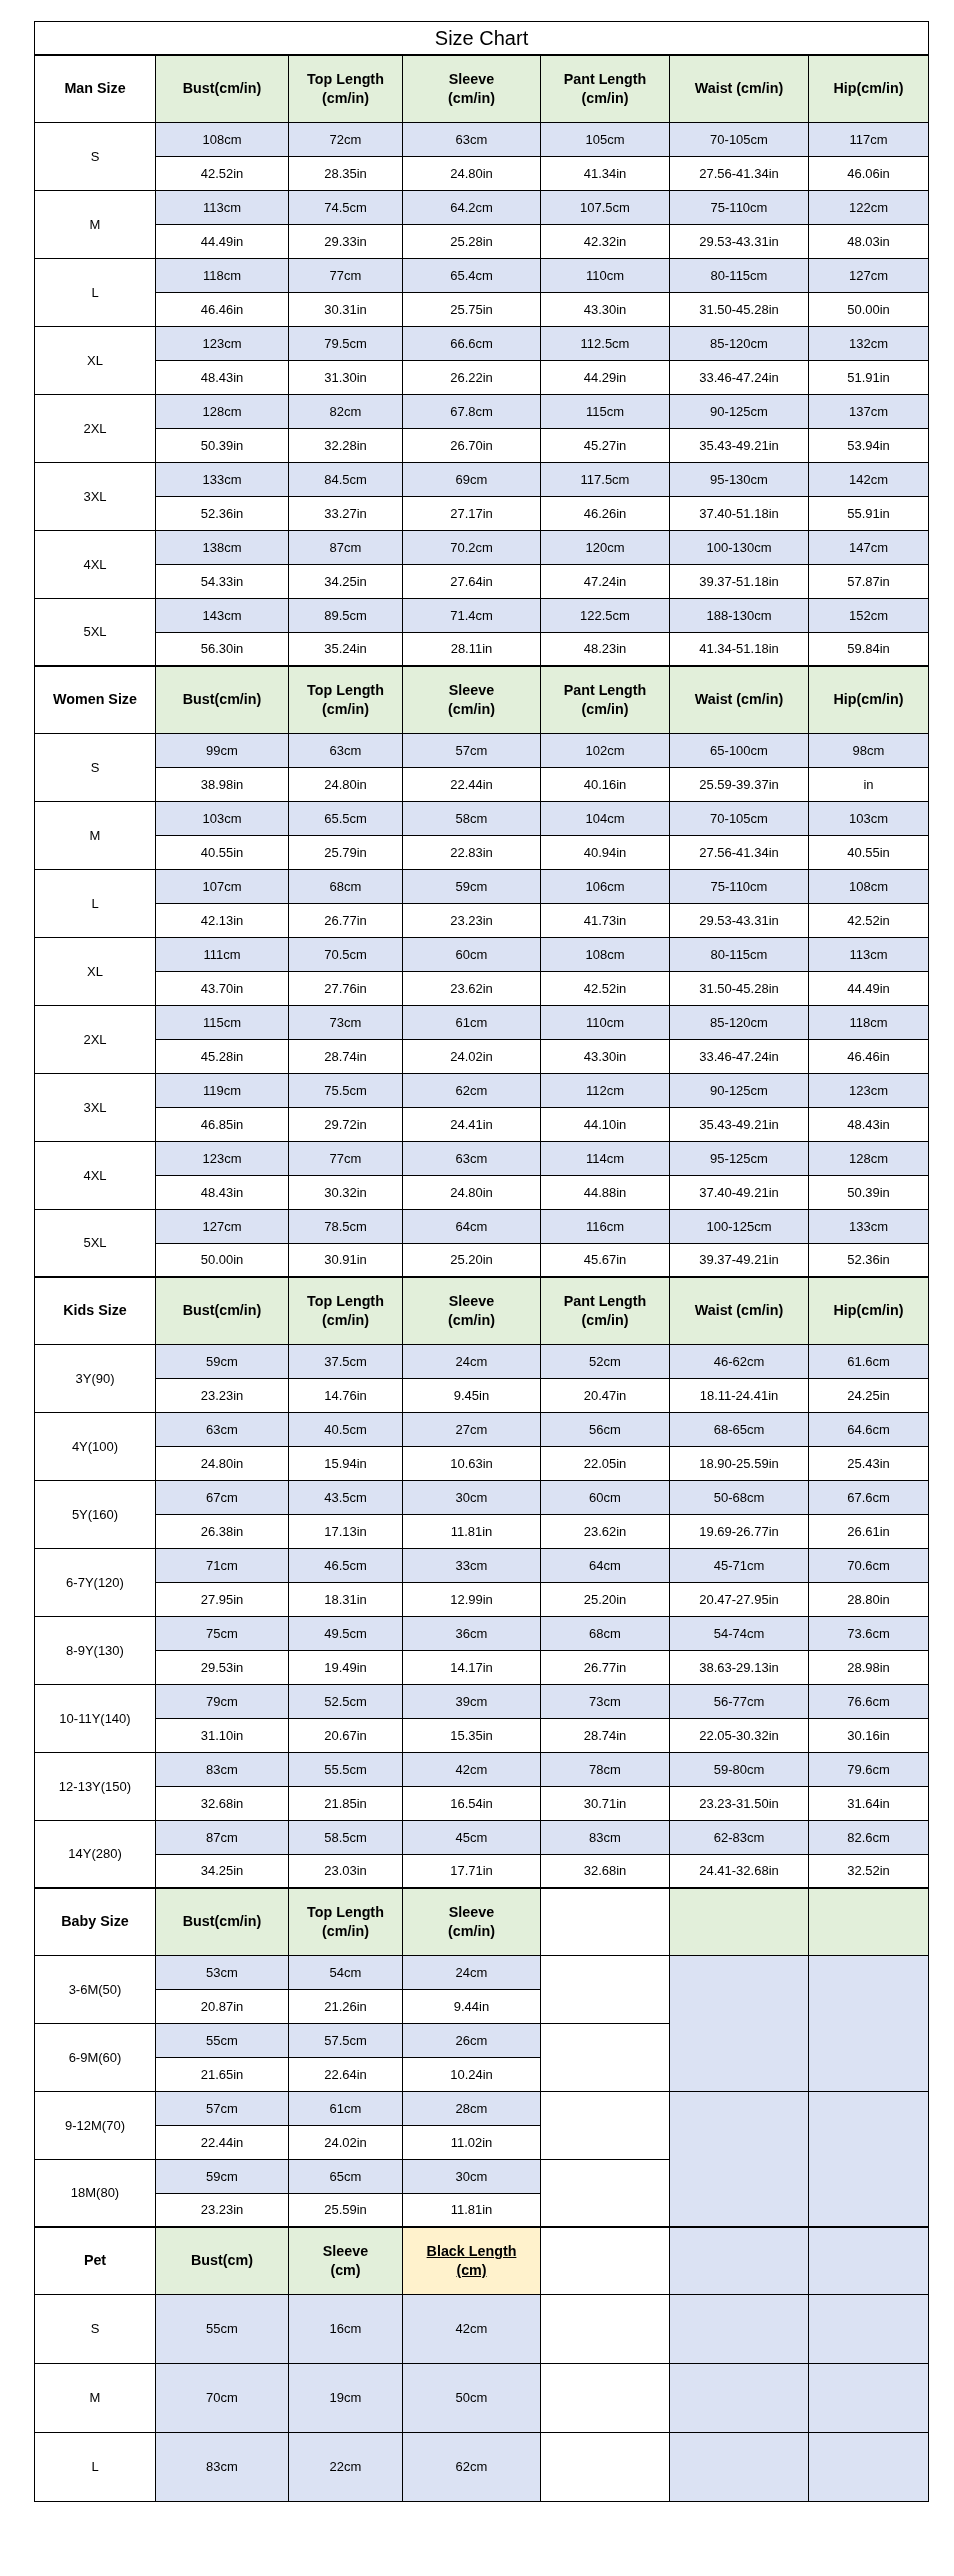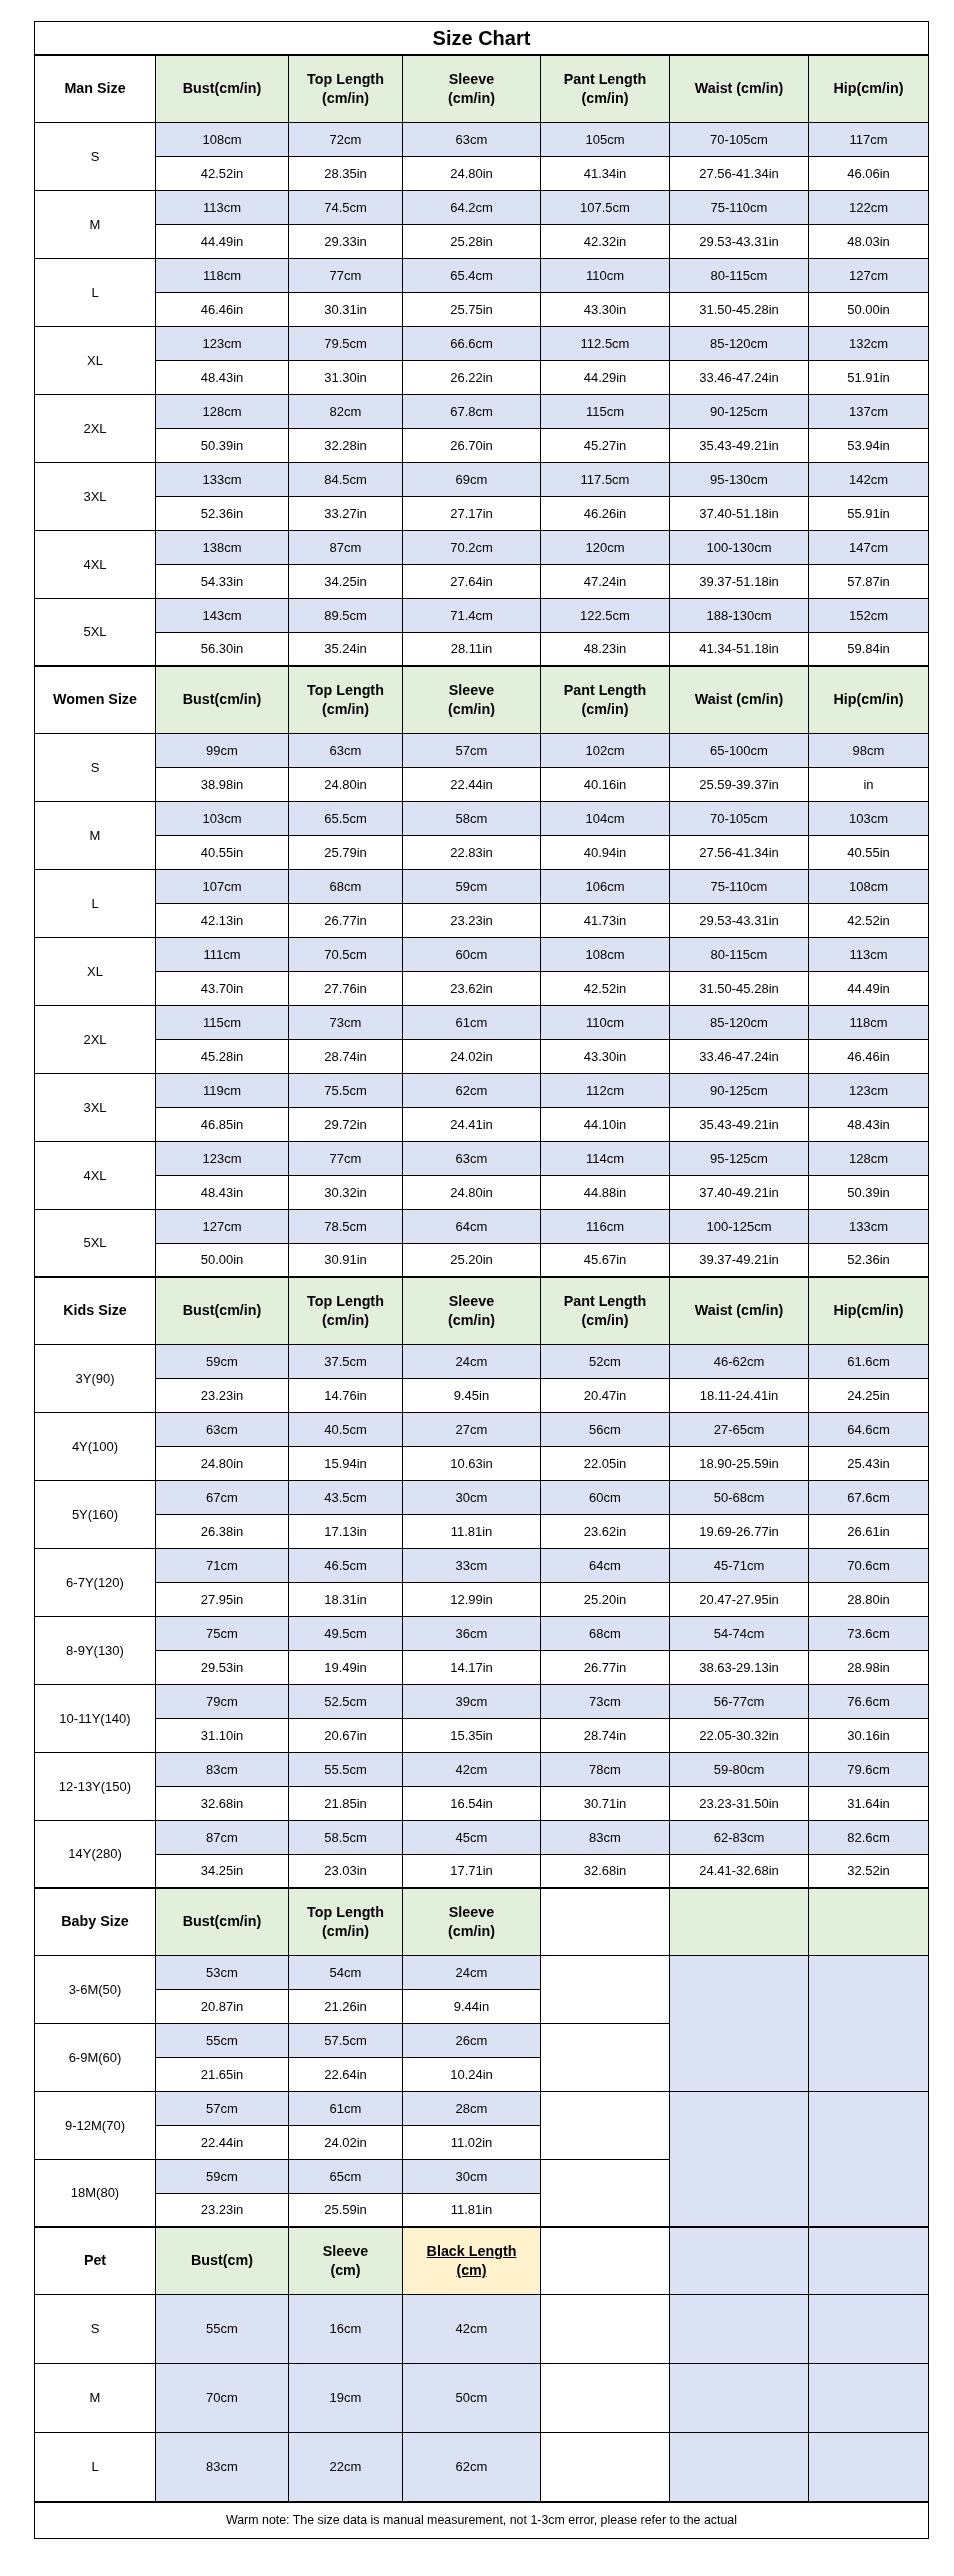--- a/index.html
+++ b/index.html
@@ -12,21 +12,21 @@
   body{
     width:954px;height:2576px;background:#ffffff;
     font-family:"Liberation Sans", sans-serif;color:#000;
     overflow:hidden;position:relative;
   }
   .chart{position:absolute;left:34px;top:21px;width:895px;}
   .title-bar{
     box-sizing:border-box;width:100%;height:33px;
     border:1px solid var(--border);border-bottom:0;
     display:flex;align-items:center;justify-content:center;
-    font-size:20px;font-weight:bold;background:#fff;
+    font-size:20px;font-weight:normal;background:#fff;
   }
   table{
     border-collapse:collapse;table-layout:fixed;width:100%;
     background:#fff;
   }
   th,td{
     border:1px solid var(--border);
     text-align:center;vertical-align:middle;
     padding:0 1.9px;overflow:hidden;
   }
@@ -389,21 +389,21 @@
           <td class="data-cell bg-white">20.47in</td>
           <td class="data-cell bg-white">18.11-24.41in</td>
           <td class="data-cell bg-white">24.25in</td>
         </tr>
         <tr class="sub-row">
           <td class="size-label" rowspan="2">4Y(100)</td>
           <td class="data-cell bg-blue">63cm</td>
           <td class="data-cell bg-blue">40.5cm</td>
           <td class="data-cell bg-blue">27cm</td>
           <td class="data-cell bg-blue">56cm</td>
-          <td class="data-cell bg-blue">27-65cm</td>
+          <td class="data-cell bg-blue">68-65cm</td>
           <td class="data-cell bg-blue">64.6cm</td>
         </tr>
         <tr class="sub-row">
           <td class="data-cell bg-white">24.80in</td>
           <td class="data-cell bg-white">15.94in</td>
           <td class="data-cell bg-white">10.63in</td>
           <td class="data-cell bg-white">22.05in</td>
           <td class="data-cell bg-white">18.90-25.59in</td>
           <td class="data-cell bg-white">25.43in</td>
         </tr>
@@ -605,15 +605,14 @@
           <td class="size-label">L</td>
           <td class="data-cell bg-blue">83cm</td>
           <td class="data-cell bg-blue">22cm</td>
           <td class="data-cell bg-blue">62cm</td>
           <td class="data-cell bg-white"></td>
           <td class="data-cell bg-blue"></td>
           <td class="data-cell bg-blue"></td>
         </tr>
       </tbody>
   </table>
-  <div class="note-bar">Warm note: The size data is manual measurement, not 1-3cm error, please refer to the actual</div>
 </div>
 
 
 </body></html>

